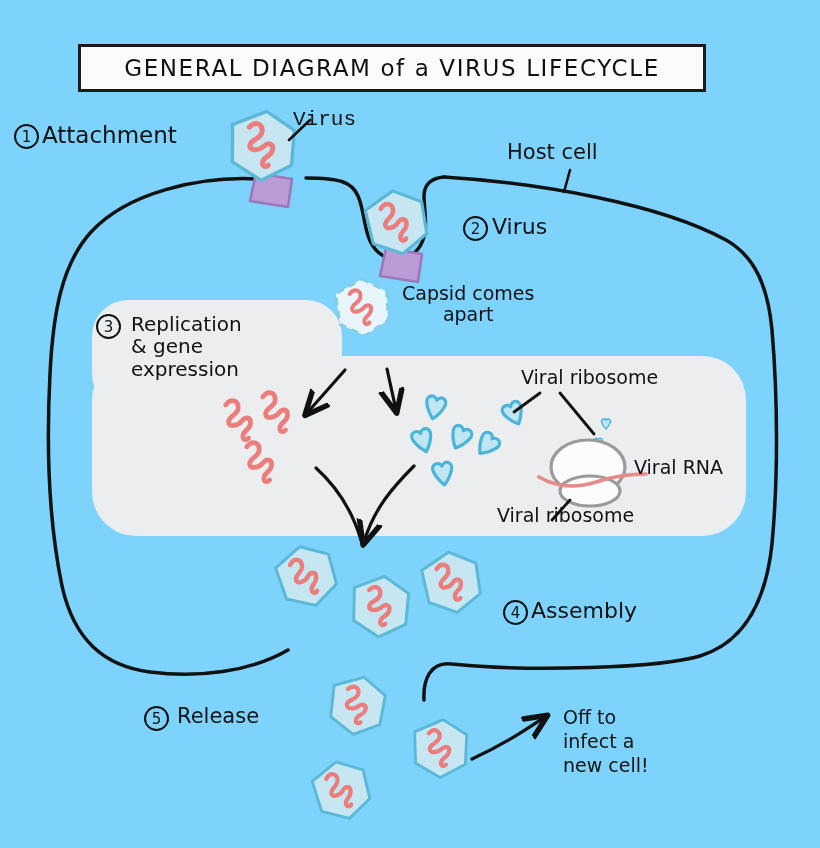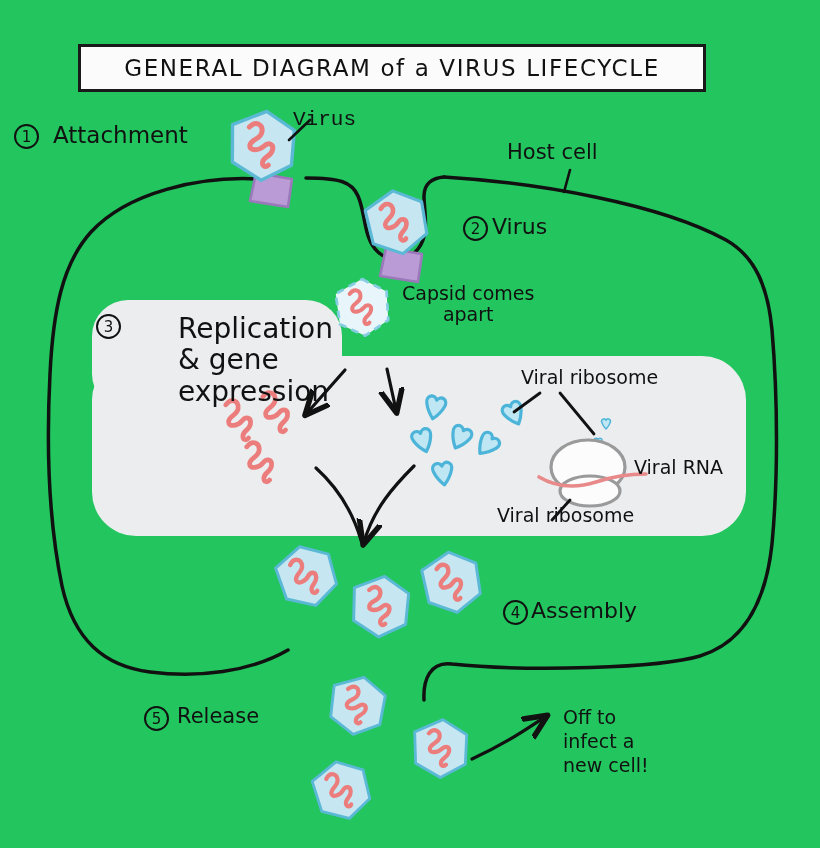--- a/index.html
+++ b/index.html
@@ -5,21 +5,21 @@
 <style>
   html, body {
     margin: 0;
     padding: 0;
     background: #f7f7f7;
   }
   #stage {
     position: relative;
     width: 820px;
     height: 848px;
-    background: #22c55e;
+    background: #7dd3fc;
     overflow: hidden;
     font-family: "DejaVu Sans", sans-serif;
   }
   svg#scene {
     position: absolute;
     left: 0;
     top: 0;
     width: 820px;
     height: 848px;
   }
@@ -65,26 +65,26 @@
     border: 2.2px solid #111;
     border-radius: 50%;
     display: flex;
     align-items: center;
     justify-content: center;
     font-family: "DejaVu Sans", sans-serif;
     font-size: 15px;
     color: #111;
     box-sizing: border-box;
   }
-  .lbl-attachment { left: 42px;  top: 123px; font-size: 23px; margin-left: 11px; }
+  .lbl-attachment { left: 42px;  top: 123px; font-size: 23px; }
   .lbl-virus      { left: 293px; top: 108px; font-size: 21px; font-family: Liberation Mono, monospace; }
   .lbl-hostcell   { left: 507px; top: 141px; font-size: 21px; }
   .lbl-entry      { left: 492px; top: 215px; font-size: 22px; }
   .lbl-capsid     { left: 402px; top: 283px; font-size: 19px; text-align: center; }
-  .lbl-replication{ left: 131px; top: 313px; font-size: 28px; margin-left: 47px; }
+  .lbl-replication{ left: 131px; top: 313px; font-size: 20px; }
   .lbl-copies     { left: 113px; top: 455px; font-size: 19px; }
   .lbl-proteins   { left: 521px; top: 367px; font-size: 19px; }
   .lbl-rna        { left: 634px; top: 457px; font-size: 19px; }
   .lbl-ribosome   { left: 497px; top: 505px; font-size: 19px; }
   .lbl-assembly   { left: 531px; top: 599px; font-size: 22px; }
   .lbl-release    { left: 177px; top: 705px; font-size: 21px; }
   .lbl-offto      { left: 563px; top: 706px; font-size: 19px; line-height: 1.25; }
 
   .n1 { left: 14px;  top: 124px; }
   .n2 { left: 463px; top: 216px; }

